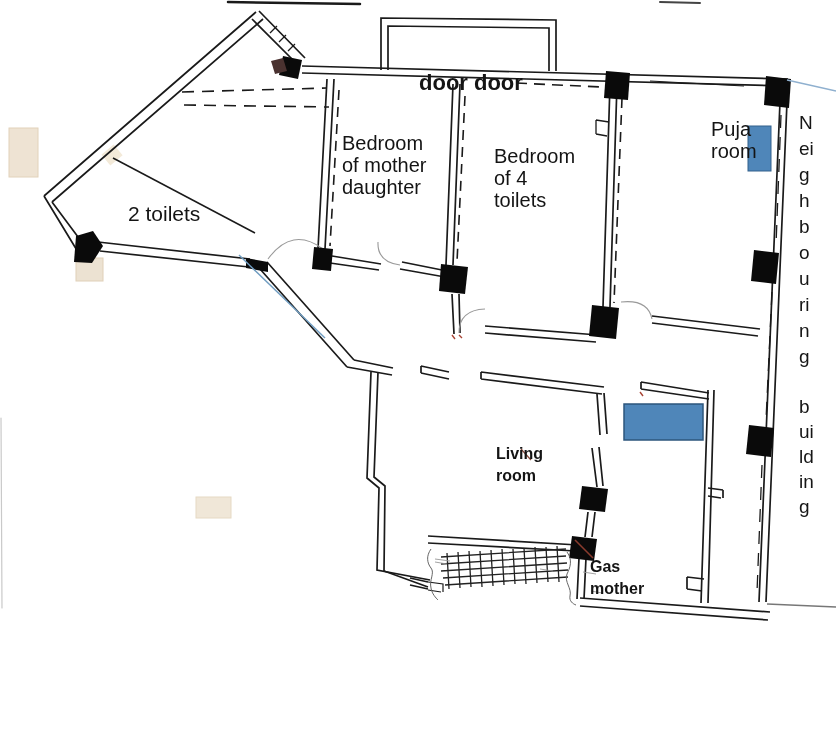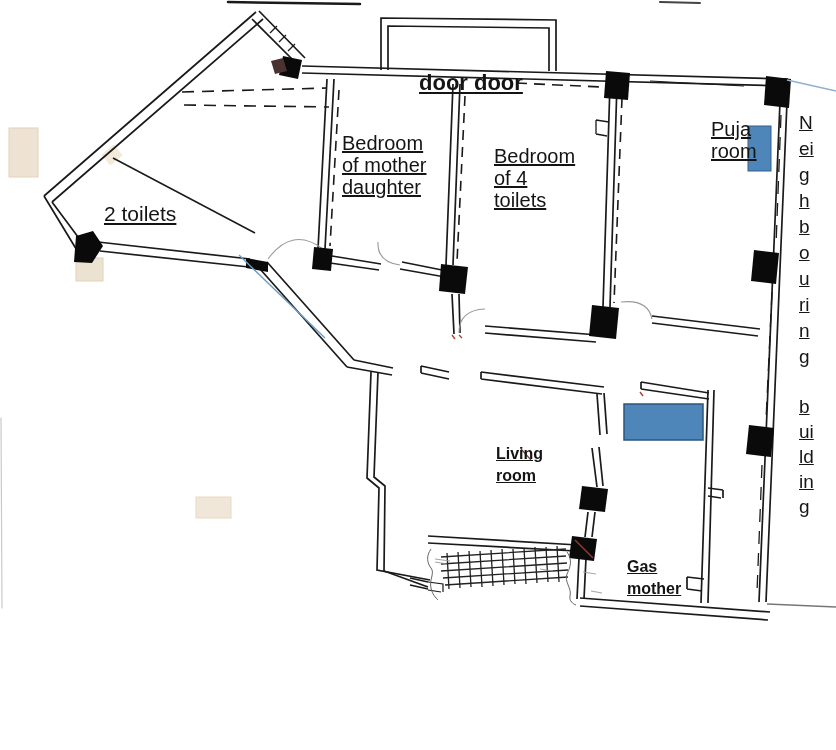--- a/index.html
+++ b/index.html
@@ -1,22 +1,22 @@
 <!DOCTYPE html>
 <html><head>
 <meta charset="utf-8">
 <style>
   html,body{margin:0;padding:0;background:#ffffff;}
   #canvas{position:relative;width:836px;height:750px;background:#ffffff;overflow:hidden;
           font-family:"Liberation Sans",sans-serif;}
   #plan-svg{position:absolute;left:0;top:0;}
-  .lbl{position:absolute;color:#141414;white-space:nowrap;line-height:1.08;text-decoration:underline;}
+  .lbl{position:absolute;color:#141414;white-space:nowrap;line-height:1.08;}
   .lbl div{line-height:22px;}
   .f20{font-size:20px;}
-  .f21{font-size:21px;}
+  .f21{font-size:21px;margin-left:24px;}
   .f22b{font-size:22px;font-weight:700;}
   .f20b{font-size:16px;font-weight:700;}
   .f20b div{line-height:22px;}
   .vert{font-size:19px;color:#161616;}
   .vert div{line-height:26px;height:26px;}
   .vert2 div{line-height:25px;height:25px;}
 </style>
 </head>
 <body>
 
@@ -192,21 +192,21 @@
     <div>Puja</div>
     <div>room</div>
   </div>
 
   <div class="lbl f20b" style="left:496px;top:443px;">
     <div>Living</div>
     <div>room</div>
   </div>
 
 
-  <div class="lbl f20b" style="left:627px;top:556px;">
+  <div class="lbl f20b" style="left:590px;top:556px;">
     <div>Gas</div>
     <div>mother</div>
   </div>
 
   <div class="lbl vert" style="left:799px;top:110px;">
     <div>N</div>
     <div>ei</div>
     <div>g</div>
     <div>h</div>
     <div>b</div>

